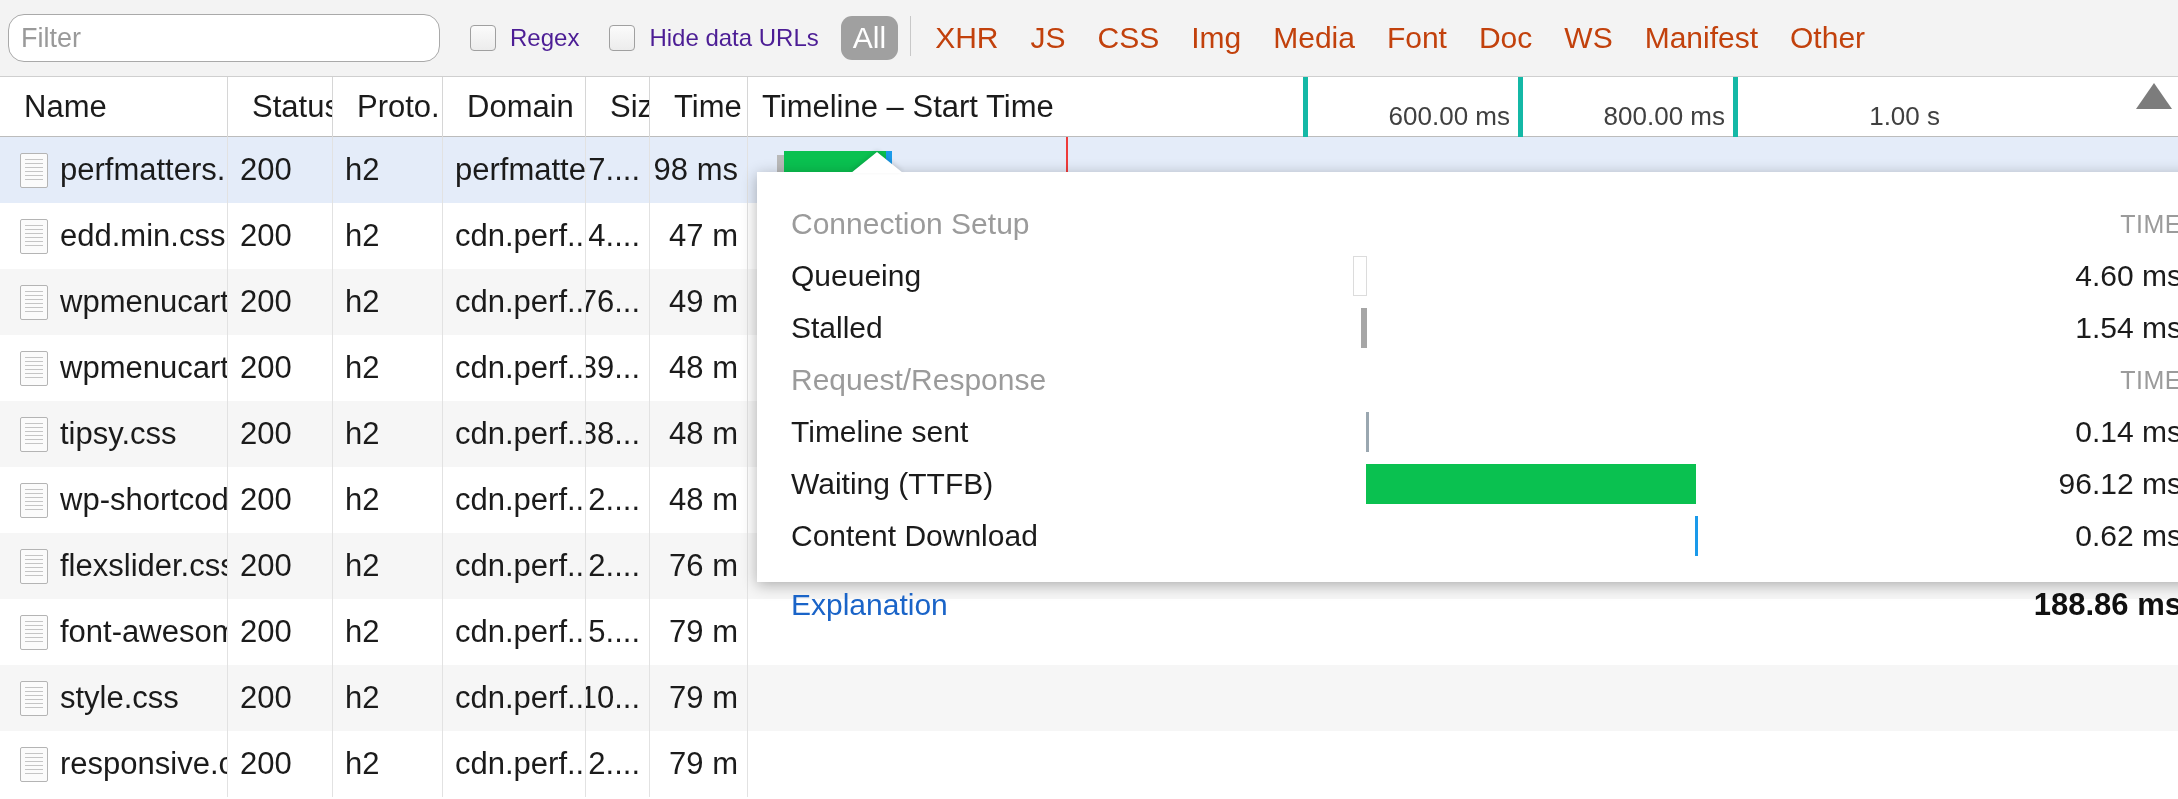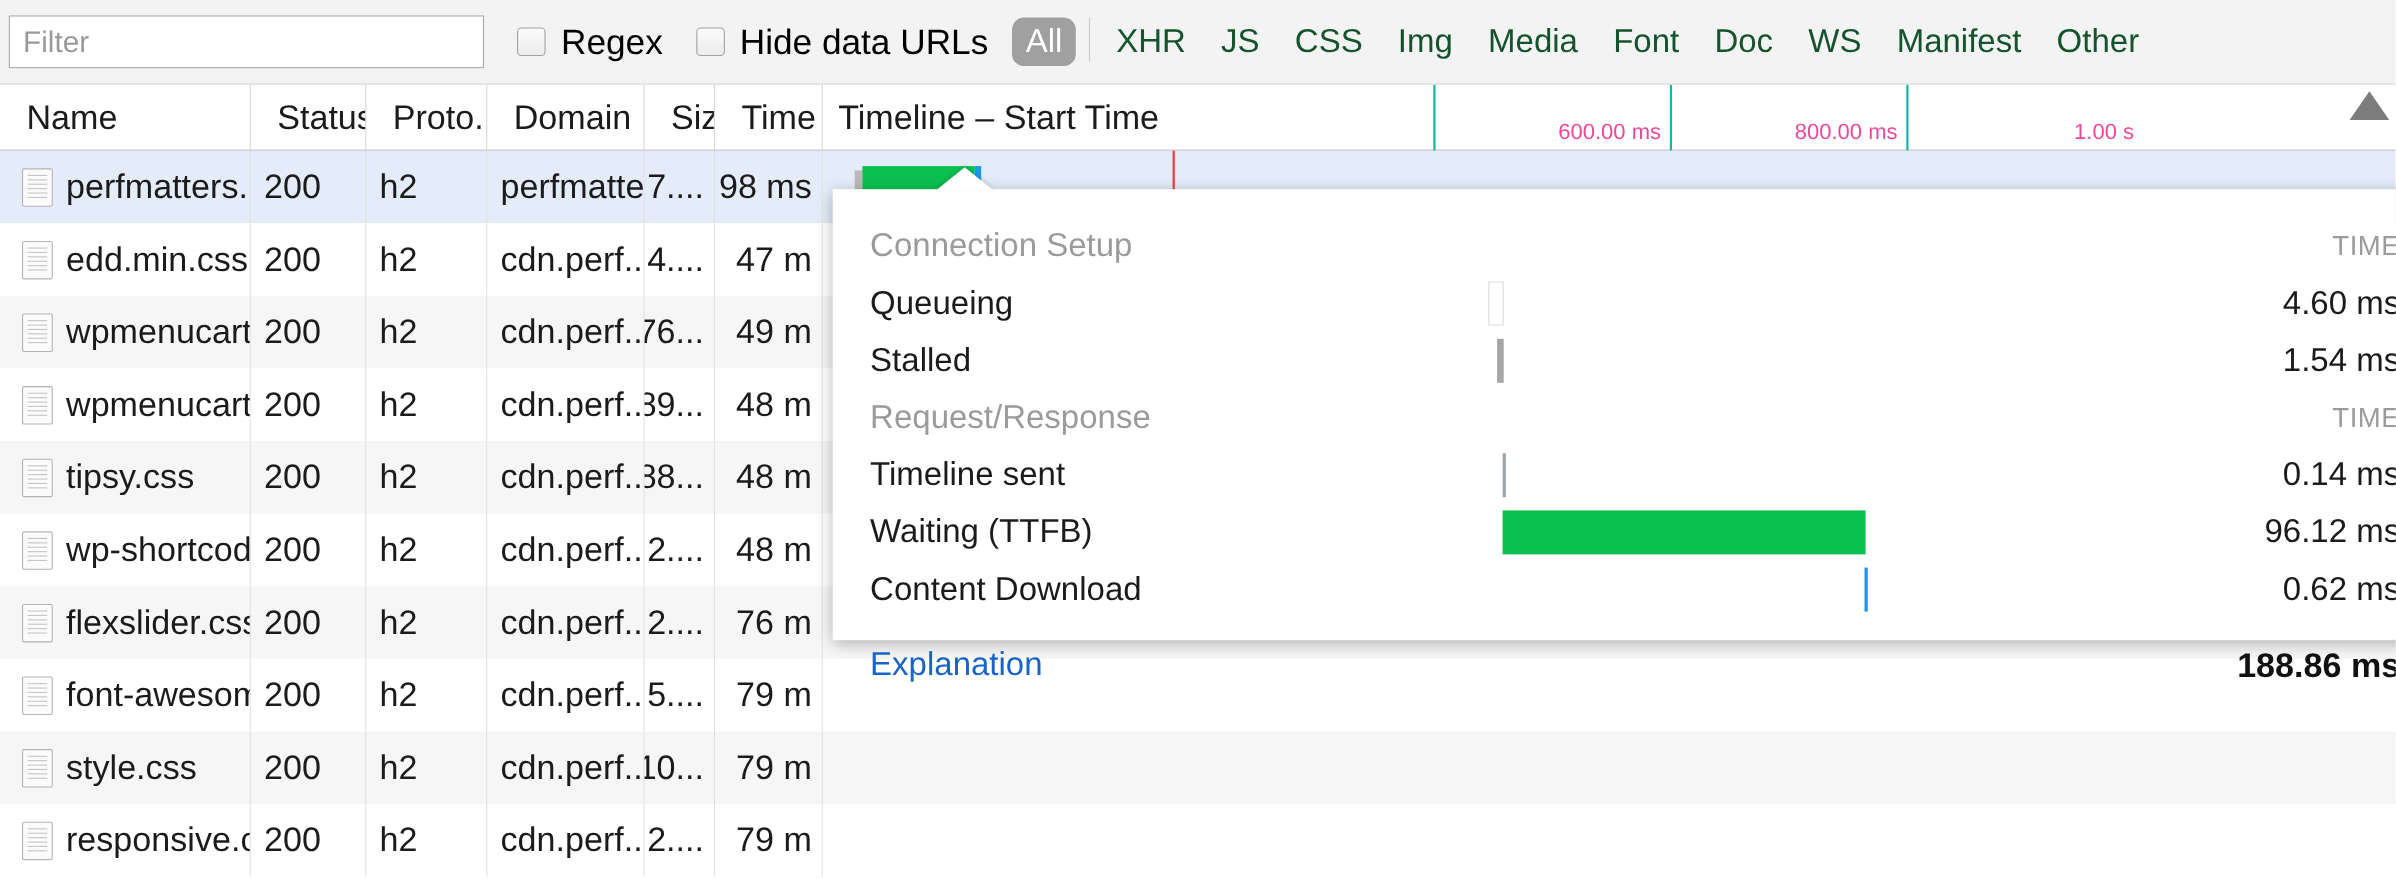--- a/index.html
+++ b/index.html
@@ -26,21 +26,21 @@
     display: flex;
     align-items: center;
     box-sizing: border-box;
   }
   #filter-input {
     margin-left: 8px;
     width: 432px;
     height: 48px;
     box-sizing: border-box;
     border: 1px solid #a9a9a9;
-    border-radius: 0;
+    border-radius: 16px;
     background: #ffffff;
     font-family: "Liberation Sans", sans-serif;
     font-size: 27px;
     color: #222;
     padding: 0 12px;
     outline: none;
   }
   #filter-input::placeholder { color: #9a9a9a; }
 
   .checkbox-group {
@@ -51,34 +51,34 @@
   .checkbox {
     width: 26px;
     height: 26px;
     border: 1px solid #a0a0a0;
     border-radius: 4px;
     background: linear-gradient(#fbfbfb, #ececec);
     box-sizing: border-box;
     flex: 0 0 auto;
   }
   .checkbox-label {
-    font-size: 32px;
-    color: #000000;
+    font-size: 24px;
+    color: #4c1d95;
     margin-left: 14px;
     white-space: nowrap;
   }
 
   #type-filters {
     display: flex;
     align-items: flex-start;
     margin-left: 22px;
   }
   .type-chip {
     font-size: 30px;
-    color: #14532d;
+    color: #c2410c;
     padding: 5px 12px;
     border-radius: 11px;
     white-space: nowrap;
     margin-right: 8px;
   }
   .type-chip.selected {
     background: #a0a0a0;
     color: #ffffff;
   }
   .chip-divider {
@@ -121,27 +121,27 @@
   .th.timeline {
     flex: 1 1 auto;
     border-right: none;
     position: relative;
     padding-left: 14px;
   }
   .ruler-tick {
     position: absolute;
     top: 0;
     height: 60px;
-    border-left: 2px solid #14b8a6;
+    border-left: 5px solid #14b8a6;
     box-sizing: border-box;
     display: flex;
     align-items: flex-end;
     justify-content: flex-end;
-    font-size: 20px;
-    color: #ec4899;
+    font-size: 26px;
+    color: #404040;
     padding-right: 8px;
     padding-bottom: 5px;
   }
 
   
   #rows {
     position: absolute;
     left: 0; top: 137px;
     width: 2178px;
     height: 662px;

